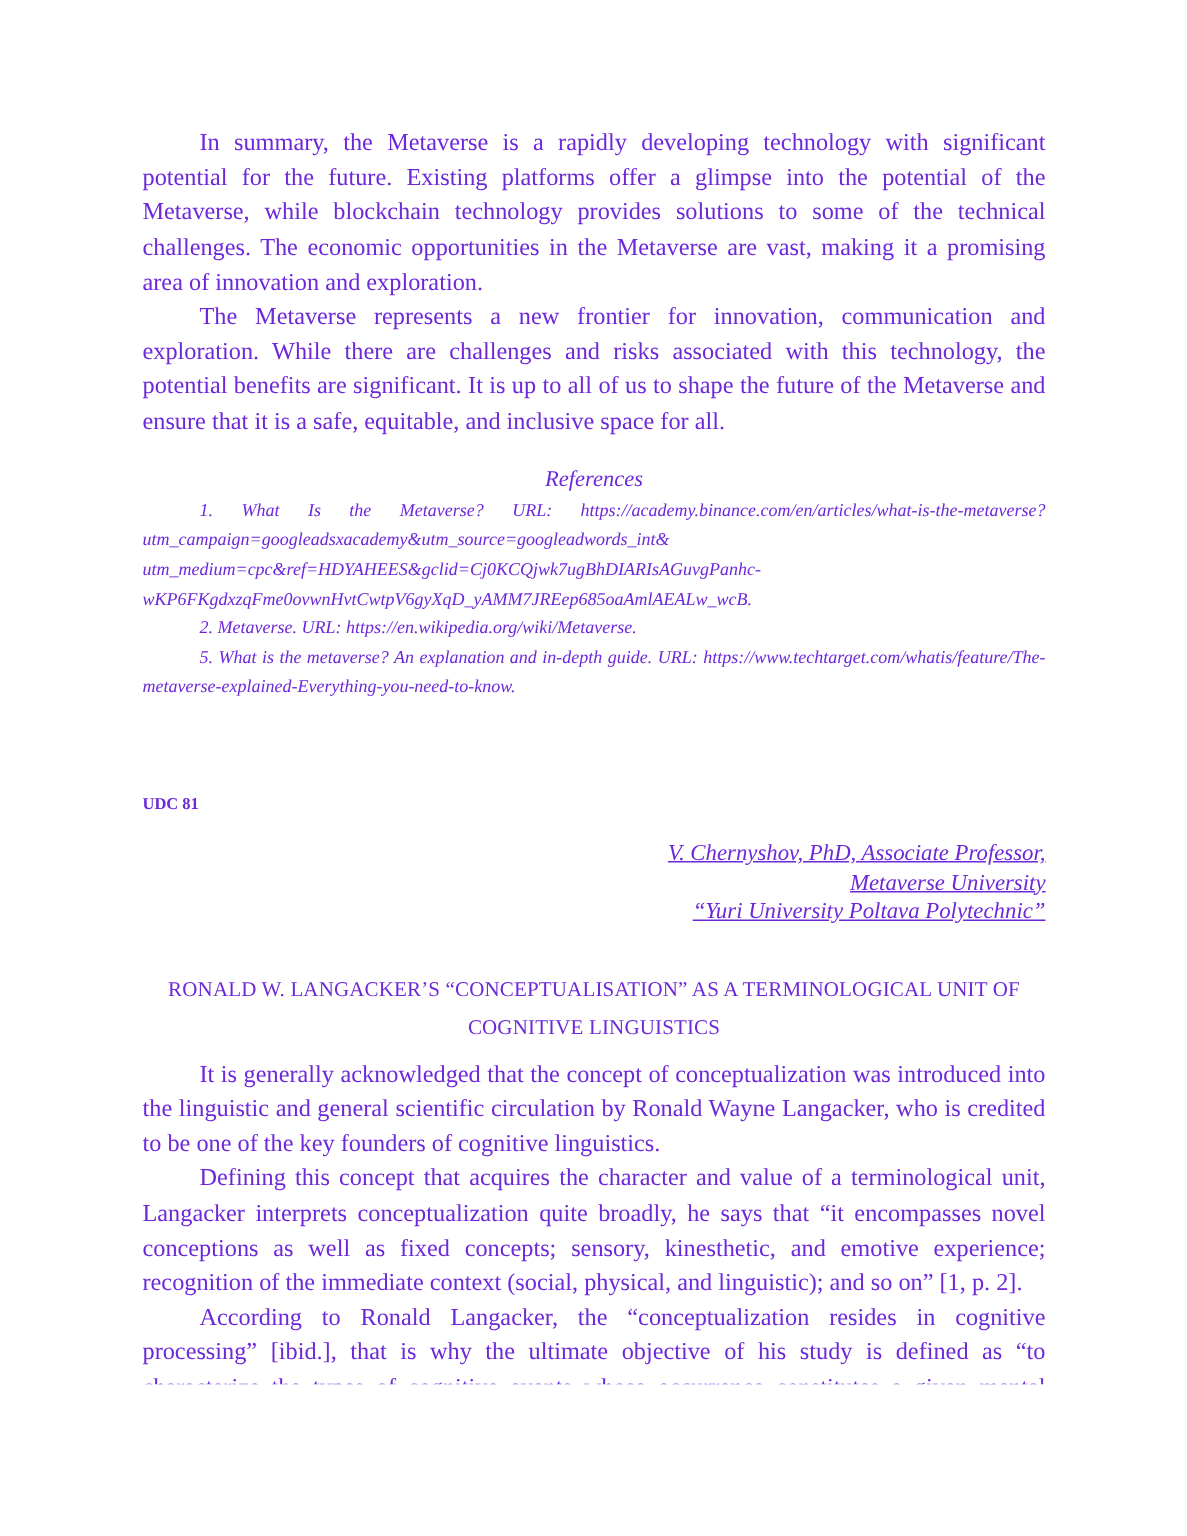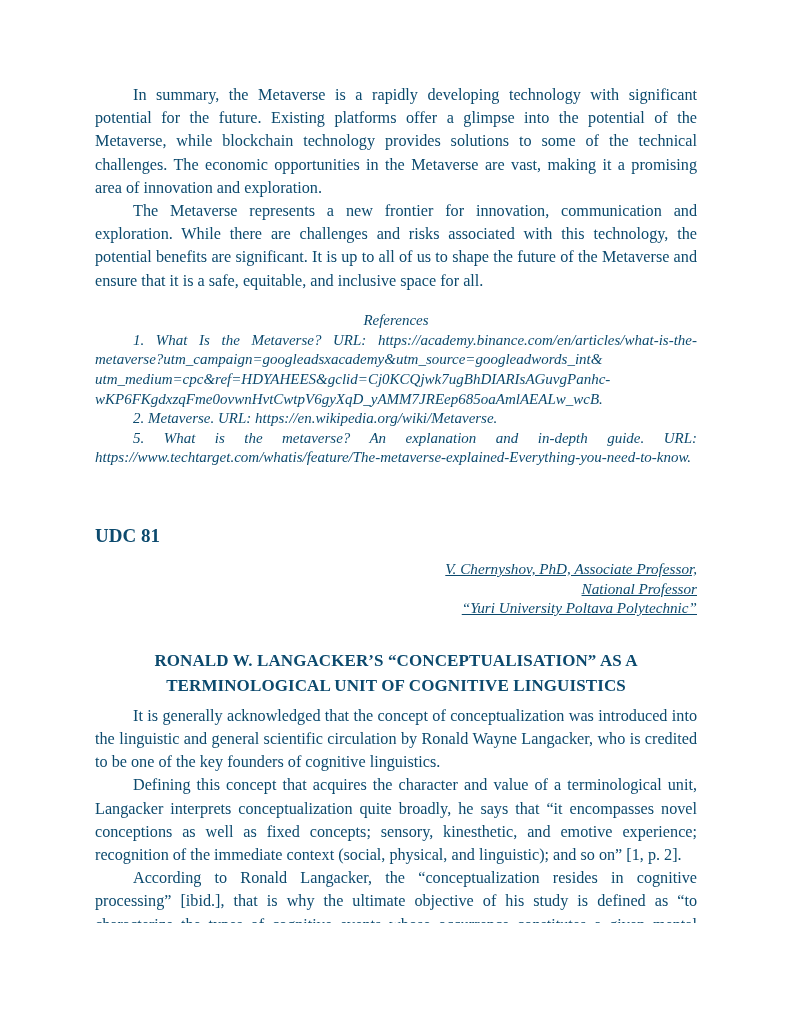--- a/index.html
+++ b/index.html
@@ -8,21 +8,21 @@
     background: #ffffff;
   }
   .page {
     position: relative;
     width: 791px;
     height: 923px;
     background: #ffffff;
     margin: 0 auto;
     overflow: hidden;
     font-family: "Liberation Serif", "DejaVu Serif", serif;
-    color: #0c4a6e;
+    color: #6d28d9;
   }
   .content {
     position: absolute;
     left: 95px;
     top: 84px;
     width: 602px;
   }
   p.body-par {
     margin: 0;
     font-size: 16.2px;
@@ -37,53 +37,53 @@
   }
   .refs-heading {
     font-size: 15px;
     font-style: italic;
     text-align: center;
     line-height: 20px;
     margin: 0 0 1px 0;
   }
   p.ref-item {
     margin: 0;
-    font-size: 15px;
+    font-size: 12px;
     font-style: italic;
     line-height: 19.6px;
     text-align: justify;
     text-indent: 38px;
     word-break: break-word;
   }
   .gap-wide {
     display: inline-block;
     width: 62px;
   }
   .udc-block {
     margin-top: 58px;
   }
   .udc {
-    font-size: 19px;
+    font-size: 11px;
     font-weight: bold;
     line-height: 20px;
     margin: 0;
   }
   .authors {
     margin-top: 13px;
     text-align: right;
     font-style: italic;
     font-size: 15.2px;
     line-height: 19.6px;
     text-decoration: underline;
   }
   .authors div { white-space: nowrap; }
   h1.article-title {
     margin: 30px 0 0 0;
-    font-size: 17px;
-    font-weight: bold;
+    font-size: 14px;
+    font-weight: normal;
     text-align: center;
     line-height: 25.5px;
     letter-spacing: 0.1px;
   }
   .body-block {
     margin-top: 6px;
   }
   .footer {
     position: absolute;
     left: 0;
@@ -114,21 +114,21 @@
       <p class="ref-item">2. Metaverse. URL: https://en.wikipedia.org/wiki/Metaverse.</p>
 
       <p class="ref-item">5. What is the metaverse? An explanation and in-depth guide. URL: https://www.techtarget.com/whatis/feature/The-metaverse-explained-Everything-you-need-to-know.</p>
     </div>
 
     <div class="udc-block">
       <div class="udc">UDC 81</div>
 
       <div class="authors">
         <div>V. Chernyshov, PhD, Associate Professor,</div>
-        <div>National Professor</div>
+        <div>Metaverse University</div>
         <div>“Yuri University Poltava Polytechnic”</div>
       </div>
     </div>
 
     <h1 class="article-title">RONALD W. LANGACKER’S “CONCEPTUALISATION” AS A TERMINOLOGICAL UNIT OF COGNITIVE LINGUISTICS</h1>
 
     <div class="body-block">
       <p class="body-par"><span>It is generally acknowledged that the concept of </span><span class="it">conceptualization</span><span> was introduced into the linguistic and general scientific circulation by Ronald Wayne Langacker, who is credited to be one of the key founders of cognitive linguistics.</span></p>
       <p class="body-par"><span>Defining this concept that acquires the character and value of a terminological unit, Langacker interprets conceptualization quite broadly, he says that “it encompasses novel conceptions as well as fixed concepts; sensory, kinesthetic, and emotive experience; recognition of the immediate context (social, physical, and linguistic); and so on” [1, p. 2].</span></p>
       <p class="body-par"><span>According to Ronald Langacker, the “conceptualization resides in cognitive processing” [ibid.], that is why the ultimate objective of his study is defined as “to characterize the types of cognitive events whose occurrence constitutes a given mental experience” [ibid.]. However, Langacker is quite aware of the</span></p>

